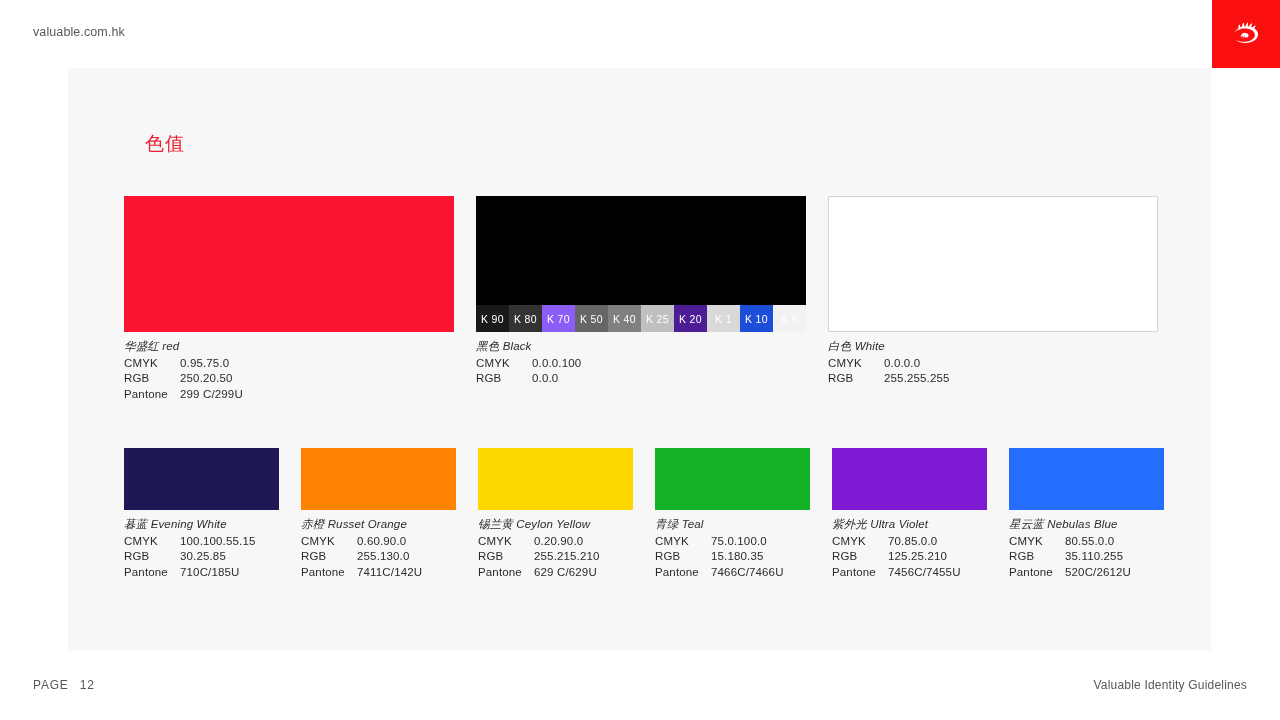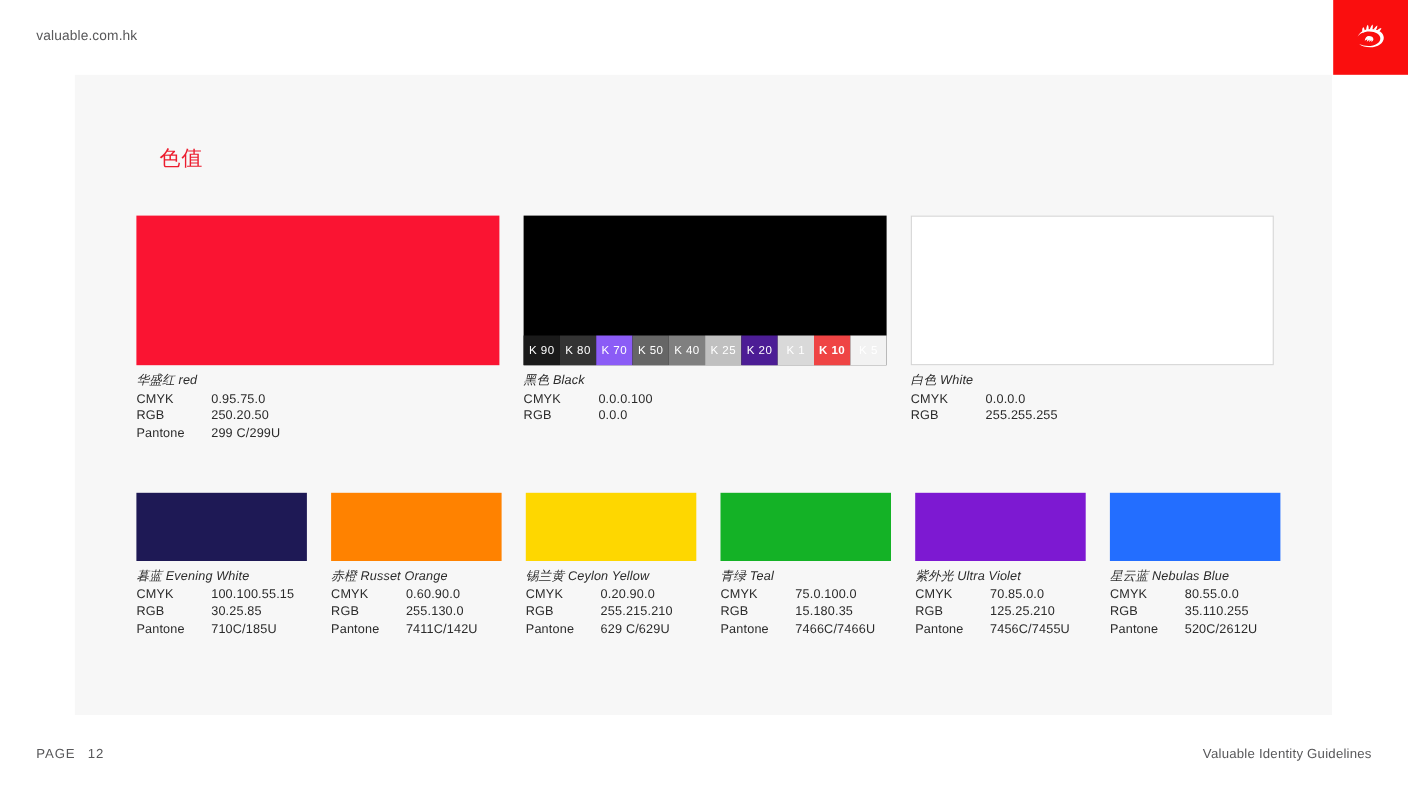--- a/index.html
+++ b/index.html
@@ -128,21 +128,21 @@
   }
   .spec .spec-row {
     display: flex;
     white-space: nowrap;
   }
   .spec .spec-key {
     width: 56px;
     flex: 0 0 56px;
     color: #2b2b2b;
   }
-  .spec .spec-val { color: #2b2b2b; margin-left: 12px; }
+  .spec .spec-val { color: #2b2b2b; }
 
   
   #footer-page {
     position: absolute;
     left: 33px;
     bottom: 28px;
     font-size: 12px;
     color: #58585a;
     letter-spacing: 0.8px;
   }
@@ -206,21 +206,21 @@
       <div class="swatch-chip" style="background-color: rgb(0, 0, 0);">
         <div class="k-strip" id="k-strip">
             <div class="k-cell" style="background-color: rgb(26, 26, 26); color: rgb(255, 255, 255);">K 90</div>
             <div class="k-cell" style="background-color: rgb(51, 51, 51); color: rgb(255, 255, 255);">K 80</div>
             <div class="k-cell" style="background-color: #8b5cf6; color: rgb(255, 255, 255);">K 70</div>
             <div class="k-cell" style="background-color: rgb(102, 102, 102); color: rgb(255, 255, 255);">K 50</div>
             <div class="k-cell" style="background-color: rgb(128, 128, 128); color: rgb(255, 255, 255);">K 40</div>
             <div class="k-cell" style="background-color: rgb(192, 192, 192); color: rgb(255, 255, 255);">K 25</div>
             <div class="k-cell" style="background-color: #4c1d95; color: rgb(255, 255, 255);">K 20</div>
             <div class="k-cell" style="background-color: rgb(217, 217, 217); color: rgb(255, 255, 255);">K 1</div>
-            <div class="k-cell" style="background-color: #ef4444; color: rgb(255, 255, 255); font-weight: bold;">K 10</div>
+            <div class="k-cell" style="background-color: #1d4ed8; color: rgb(255, 255, 255);">K 10</div>
             <div class="k-cell" style="background-color: rgb(242, 242, 242); color: rgb(255, 255, 255);">K 5</div>
           </div>
       </div>
       <div class="spec">
         <span class="spec-name">黑色 Black</span>
         <span class="spec-row">
           <span class="spec-key">CMYK</span>
           <span class="spec-val">0.0.0.100</span>
         </span>
         <span class="spec-row">

